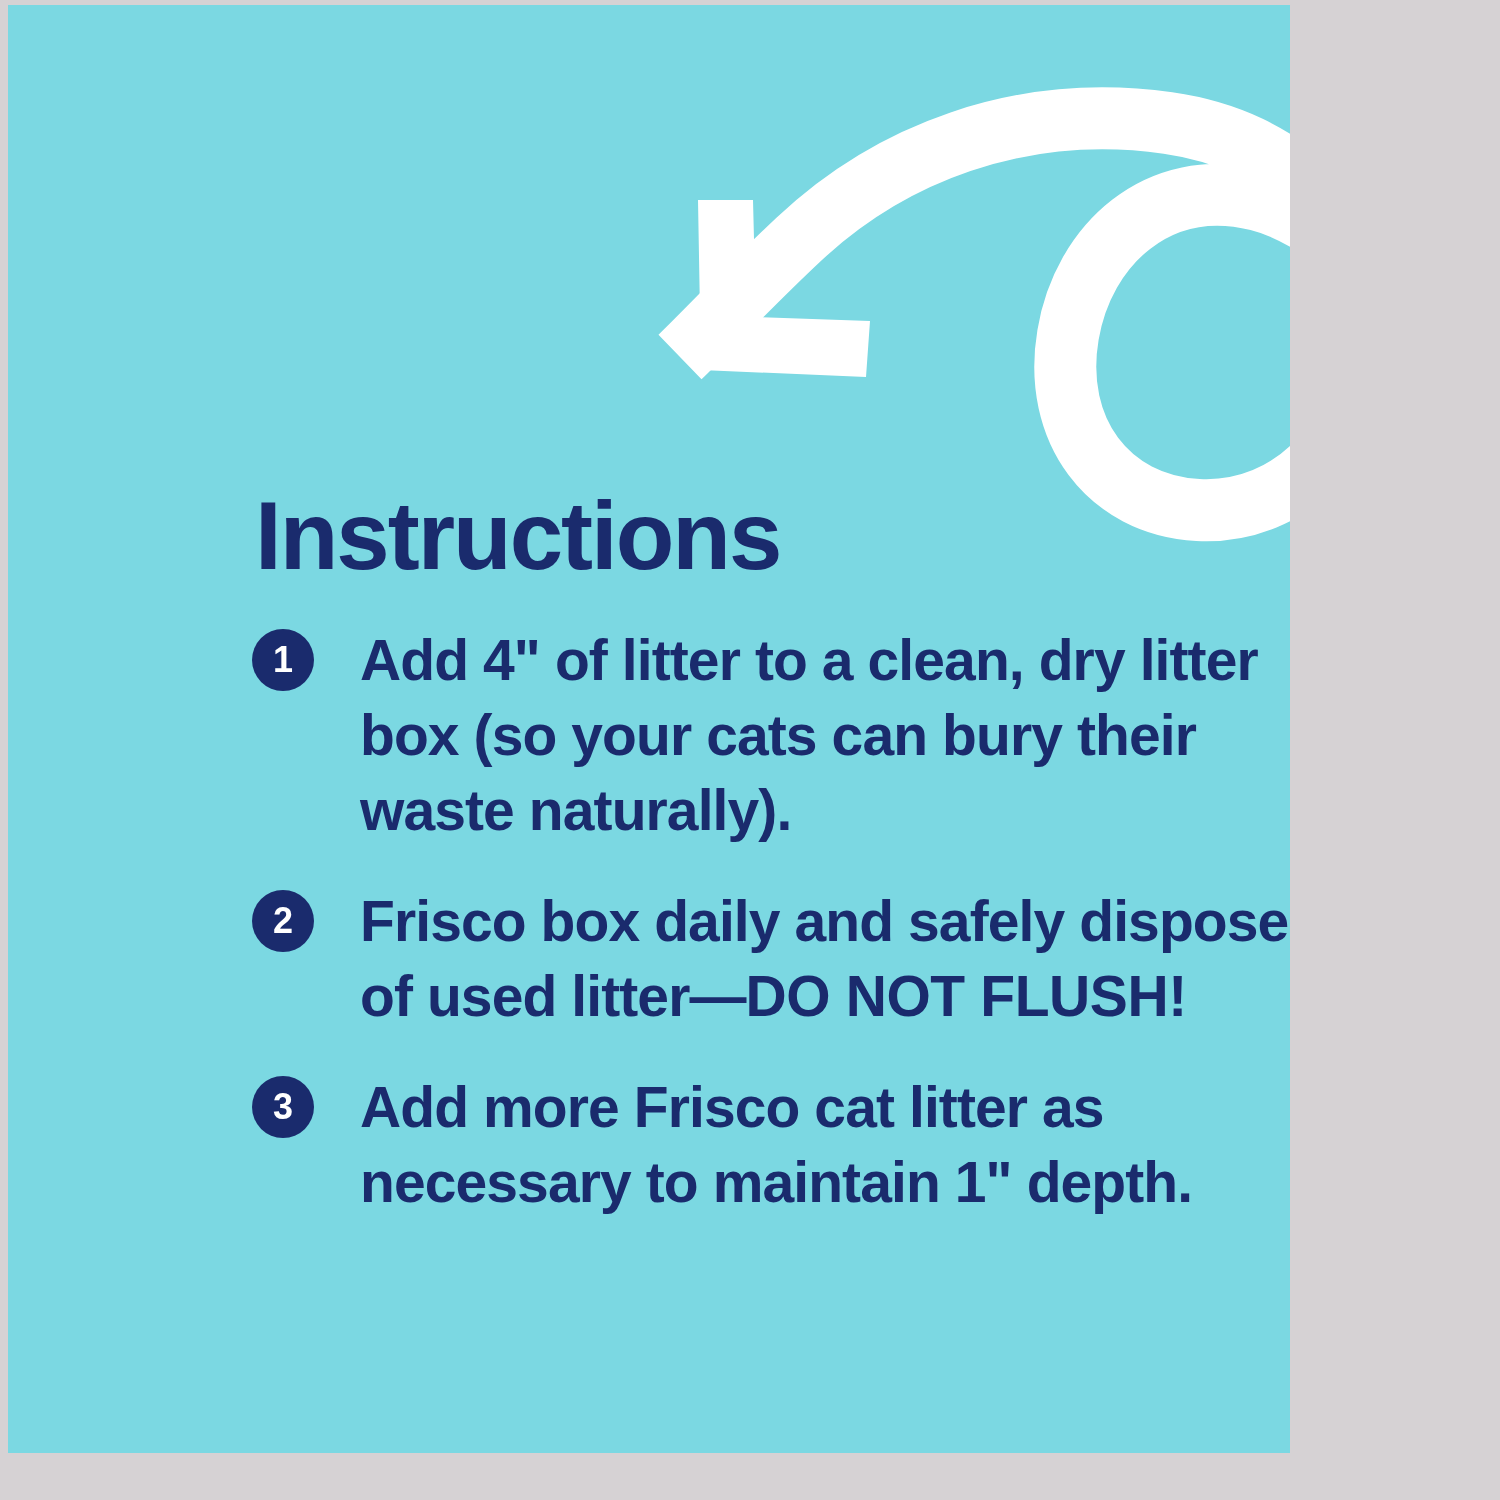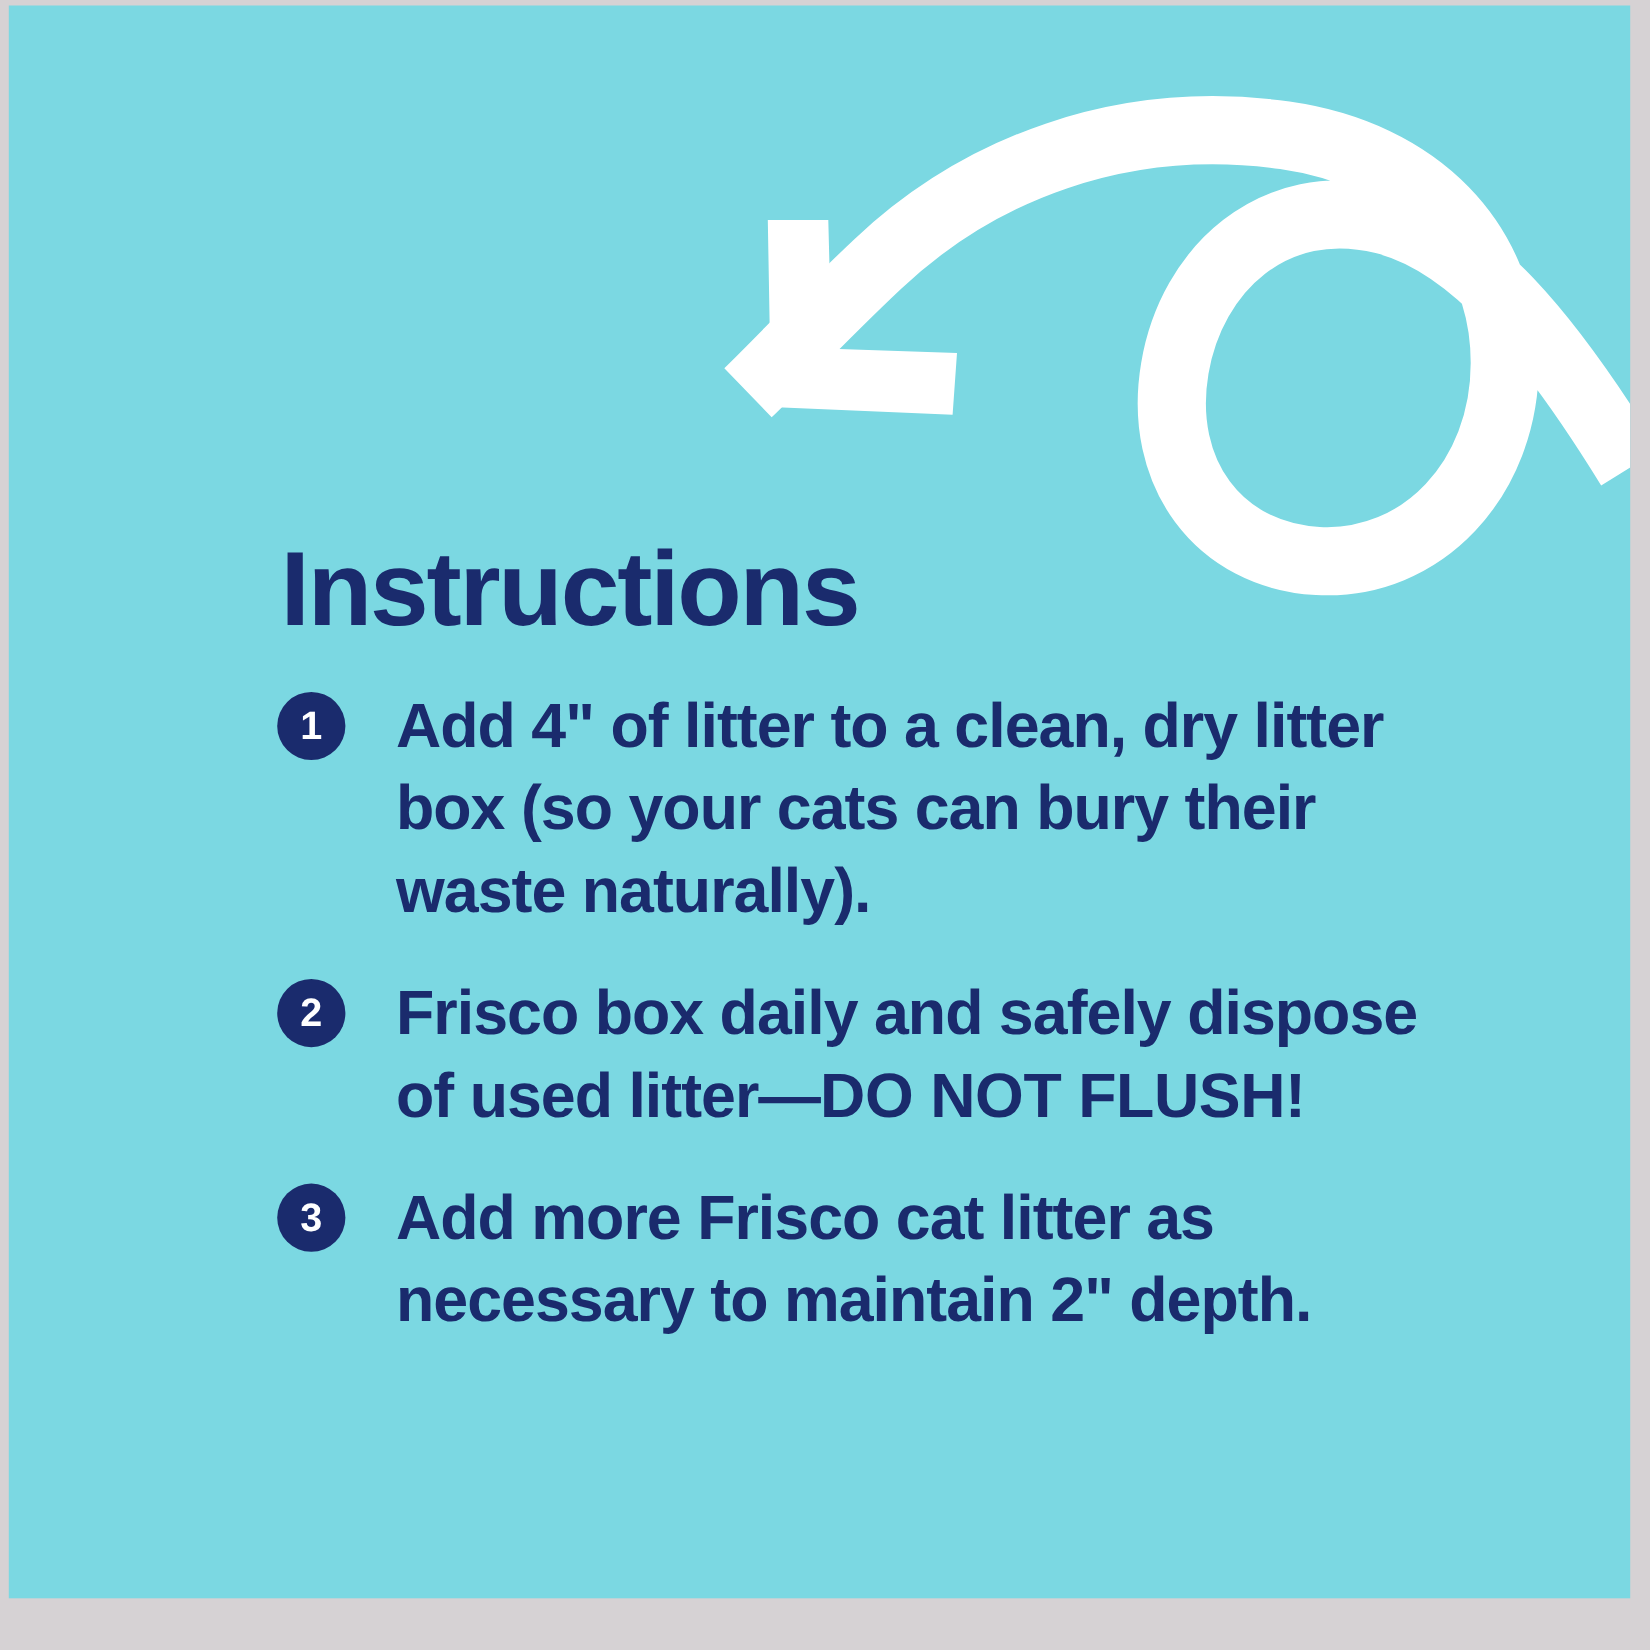--- a/index.html
+++ b/index.html
@@ -22,21 +22,21 @@
     width: 1500px;
     height: 1500px;
     background: #d6d2d4;
     overflow: hidden;
   }
 
   #canvas {
     position: absolute;
     left: 8px;
     top: 5px;
-    width: 1474px;
+    width: 1282px;
     height: 1448px;
     background: #7bd8e2;
     overflow: hidden;
   }
 
   
   #swirl {
     position: absolute;
     left: 0;
     top: 0;
@@ -148,19 +148,19 @@
         <div class="step-text"><span>Add 4" of litter to a clean, dry litter box (so your cats can bury their waste naturally).</span><span class="emph"></span></div>
       </div>
 
       <div class="step">
         <div class="step-badge">2</div>
         <div class="step-text"><span>Frisco box daily and safely dispose of used litter—</span><span class="emph">DO NOT FLUSH!</span></div>
       </div>
 
       <div class="step">
         <div class="step-badge">3</div>
-        <div class="step-text"><span>Add more Frisco cat litter as necessary to maintain 2" depth.</span><span class="emph"></span></div>
+        <div class="step-text"><span>Add more Frisco cat litter as necessary to maintain 1" depth.</span><span class="emph"></span></div>
       </div>
 
     </div>
 
   </div>
 </div>
 
 </body></html>

